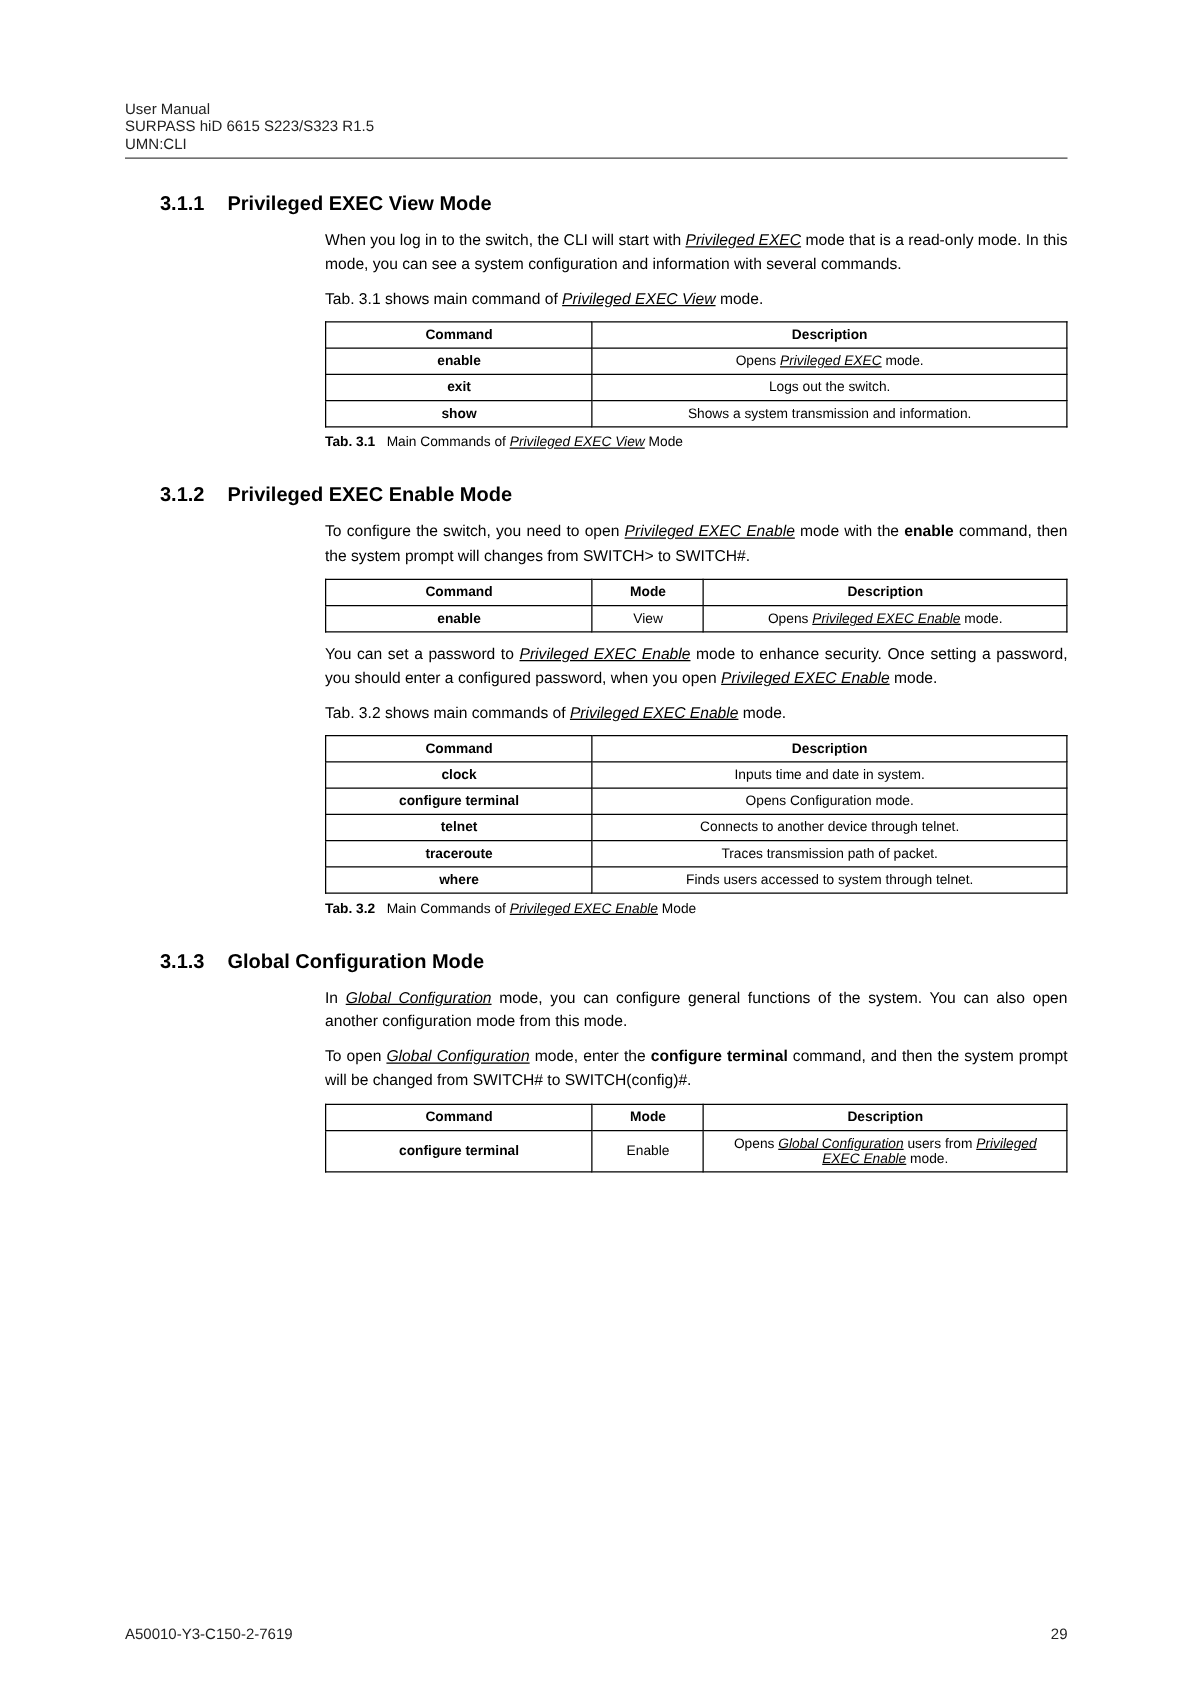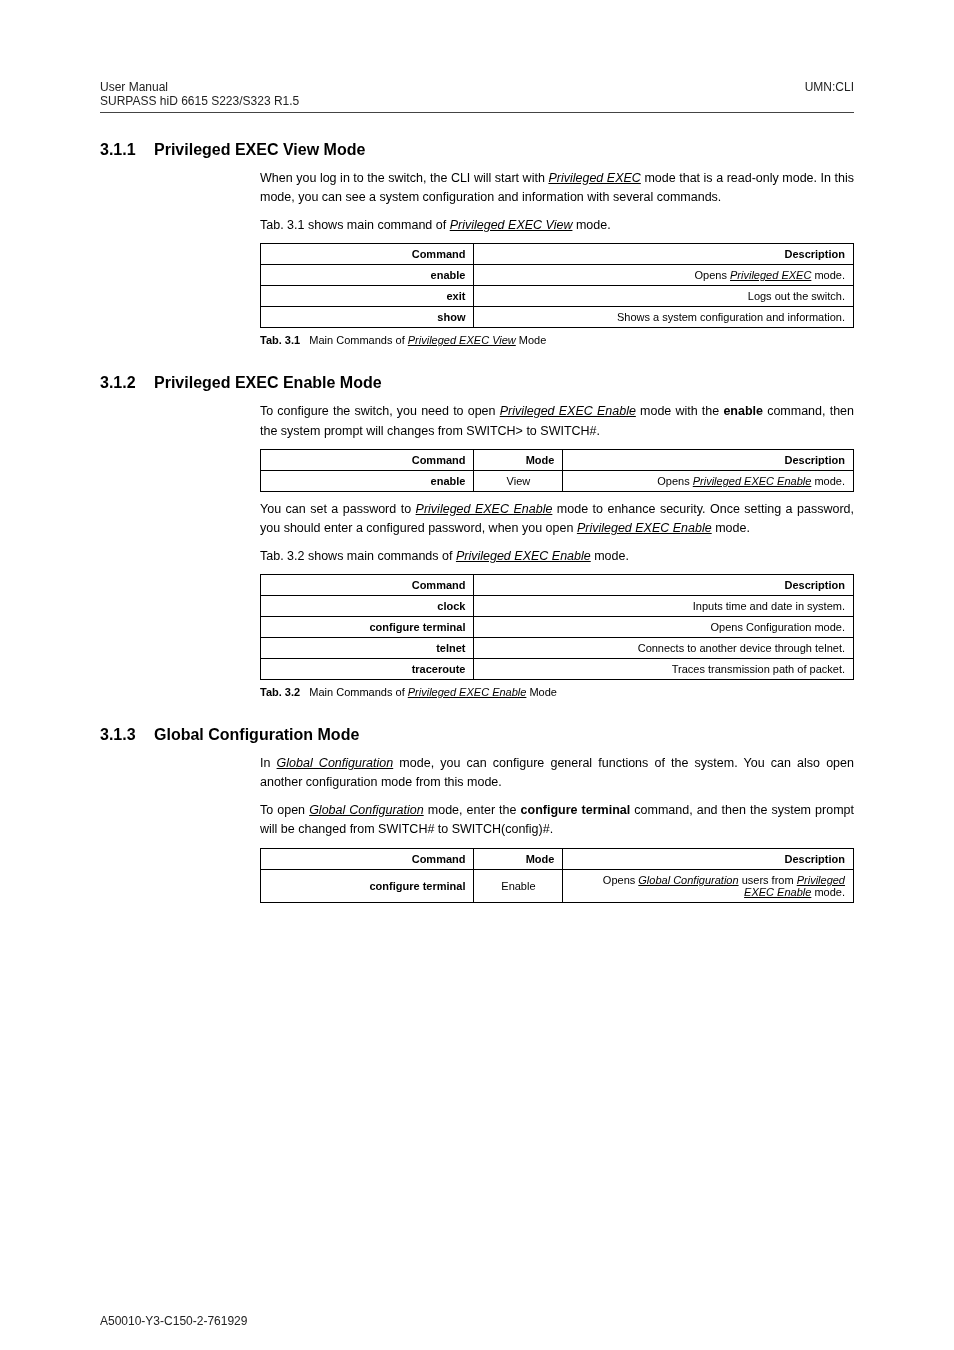--- a/index.html
+++ b/index.html
@@ -13,75 +13,77 @@
     color: #000;
   }
   .page {
     padding: 80px 100px 40px 100px;
   }
   .head-row {
     display: flex;
     justify-content: space-between;
     font-size: 12px;
     color: #222;
+    flex-direction: column;
   }
   .head-rule {
     border: none;
     border-top: 1px solid #444;
     margin: 4px 0 18px 0;
   }
   .content {
     margin-left: 160px;
   }
   .section-title {
     font-size: 16px;
     font-weight: bold;
     margin: 28px 0 10px 0;
   }
   .section-number {
     display: inline-block;
     width: 54px;
+    margin-left: 28px;
   }
   .para {
     font-size: 12.5px;
     line-height: 1.55;
     margin: 8px 0;
     text-align: justify;
   }
   .token { font-style: italic; text-decoration: underline; }
   .bold { font-weight: bold; }
   table.cmd {
     border-collapse: collapse;
     width: 100%;
     margin: 8px 0 6px 0;
     font-size: 11px;
   }
   table.cmd th, table.cmd td {
     border: 1px solid #000;
     padding: 4px 8px;
-    text-align: right;
+    text-align: center;
     vertical-align: middle;
   }
   table.cmd th {
     background: #fff;
     font-weight: bold;
   }
   .tab-caption {
     font-size: 11px;
     margin: 4px 0 4px 0;
   }
   .wide-col { width: 36%; }
   .mode-col { width: 15%; text-align: center; }
   .footer {
     position: absolute;
-    bottom: 22px;
+    bottom: 36px;
     left: 100px;
     right: 100px;
     display: flex;
-    justify-content: flex-start;
+    justify-content: space-between;
     font-size: 12px;
     color: #222;
   }
 </style>
 </head>
 <body>
 
 <div class="page">
   <div class="head-row">
     <div>
@@ -112,21 +114,21 @@
       <tr>
         <td class="bold">enable</td>
         <td><span>Opens </span><span class="token">Privileged EXEC</span><span> mode.</span></td>
       </tr>
       <tr>
         <td class="bold">exit</td>
         <td>Logs out the switch.</td>
       </tr>
       <tr>
         <td class="bold">show</td>
-        <td>Shows a system configuration and information.</td>
+        <td>Shows a system transmission and information.</td>
       </tr>
     </tbody>
       </table>
     <div class="tab-caption">
       <span class="bold">Tab. 3.1</span>&nbsp;&nbsp;
       <span>Main Commands of </span><span class="token">Privileged EXEC View</span><span> Mode</span>
     </div>
   </div>
 
   <div class="section-title">
@@ -173,20 +175,24 @@
             <td class="bold">configure terminal</td>
             <td>Opens Configuration mode.</td>
           </tr>
       <tr>
             <td class="bold">telnet</td>
             <td>Connects to another device through telnet.</td>
           </tr>
       <tr>
             <td class="bold">traceroute</td>
             <td>Traces transmission path of packet.</td>
+          </tr>
+      <tr>
+            <td class="bold">where</td>
+            <td>Finds users accessed to system through telnet.</td>
           </tr>
     </tbody>
       </table>
     <div class="tab-caption">
       <span class="bold">Tab. 3.2</span>&nbsp;&nbsp;
       <span>Main Commands of </span><span class="token">Privileged EXEC Enable</span><span> Mode</span>
     </div>
   </div>
 
   <div class="section-title">

